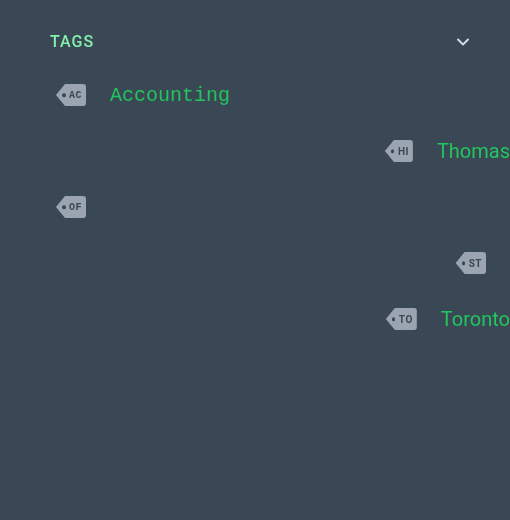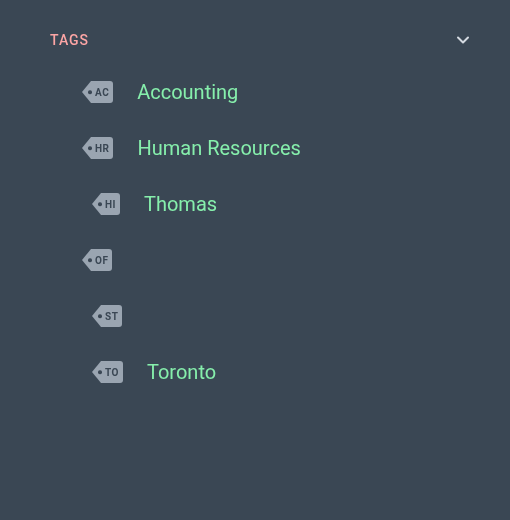--- a/index.html
+++ b/index.html
@@ -16,23 +16,23 @@
       padding-top: 24px;
     }
     .section-header {
       display: flex;
       align-items: center;
       justify-content: space-between;
       padding: 8px 40px 8px 50px;
       margin-bottom: 8px;
     }
     .section-title {
-      font-size: 14px;
+      font-size: 16px;
       letter-spacing: 1px;
-      color: #fca5a5;
+      color: #86efac;
       font-weight: 500;
     }
     .chevron {
       width: 14px;
       height: 14px;
       display: inline-block;
       color: #d4dae1;
     }
     .chevron svg {
       display: block;
@@ -41,24 +41,26 @@
       display: flex;
       flex-direction: column;
     }
     .tag-item {
       display: flex;
       align-items: center;
       padding: 16px 0;
       cursor: pointer;
     }
     .tag-item.level-0 {
-      padding-left: 82px;
+      padding-left: 56px;
+      font-family: Liberation Mono, monospace;
     }
     .tag-item.level-1 {
-      padding-left: 92px;
+      padding-left: 48px;
+      justify-content: flex-end;
     }
     .tag-icon {
       position: relative;
       display: inline-flex;
       align-items: center;
       height: 24px;
       margin-right: 24px;
       flex-shrink: 0;
     }
     .tag-shape {
@@ -83,21 +85,21 @@
       border-radius: 50%;
     }
     .tag-code {
       font-size: 10px;
       font-weight: 700;
       color: #3a4754;
       letter-spacing: 0.5px;
     }
     .tag-label {
       font-size: 20px;
-      color: #86efac;
+      color: #22c55e;
       font-weight: 400;
     }
   </style>
 </head>
 <body>
 
 <div class="section-header">
   <span class="section-title">TAGS</span>
   <span class="chevron">
     <svg viewBox="0 0 14 14" width="14" height="14">
@@ -111,29 +113,20 @@
   <div class="tag-item level-0">
     <span class="tag-icon">
       <span class="tag-shape">
         <span class="tag-hole"></span>
         <span class="tag-code">AC</span>
       </span>
     </span>
     <span class="tag-label">Accounting</span>
   </div>
 
-  <div class="tag-item level-0">
-    <span class="tag-icon">
-      <span class="tag-shape">
-        <span class="tag-hole"></span>
-        <span class="tag-code">HR</span>
-      </span>
-    </span>
-    <span class="tag-label">Human Resources</span>
-  </div>
 
   <div class="tag-item level-1">
     <span class="tag-icon">
       <span class="tag-shape">
         <span class="tag-hole"></span>
         <span class="tag-code">HI</span>
       </span>
     </span>
     <span class="tag-label">Thomas</span>
   </div>

